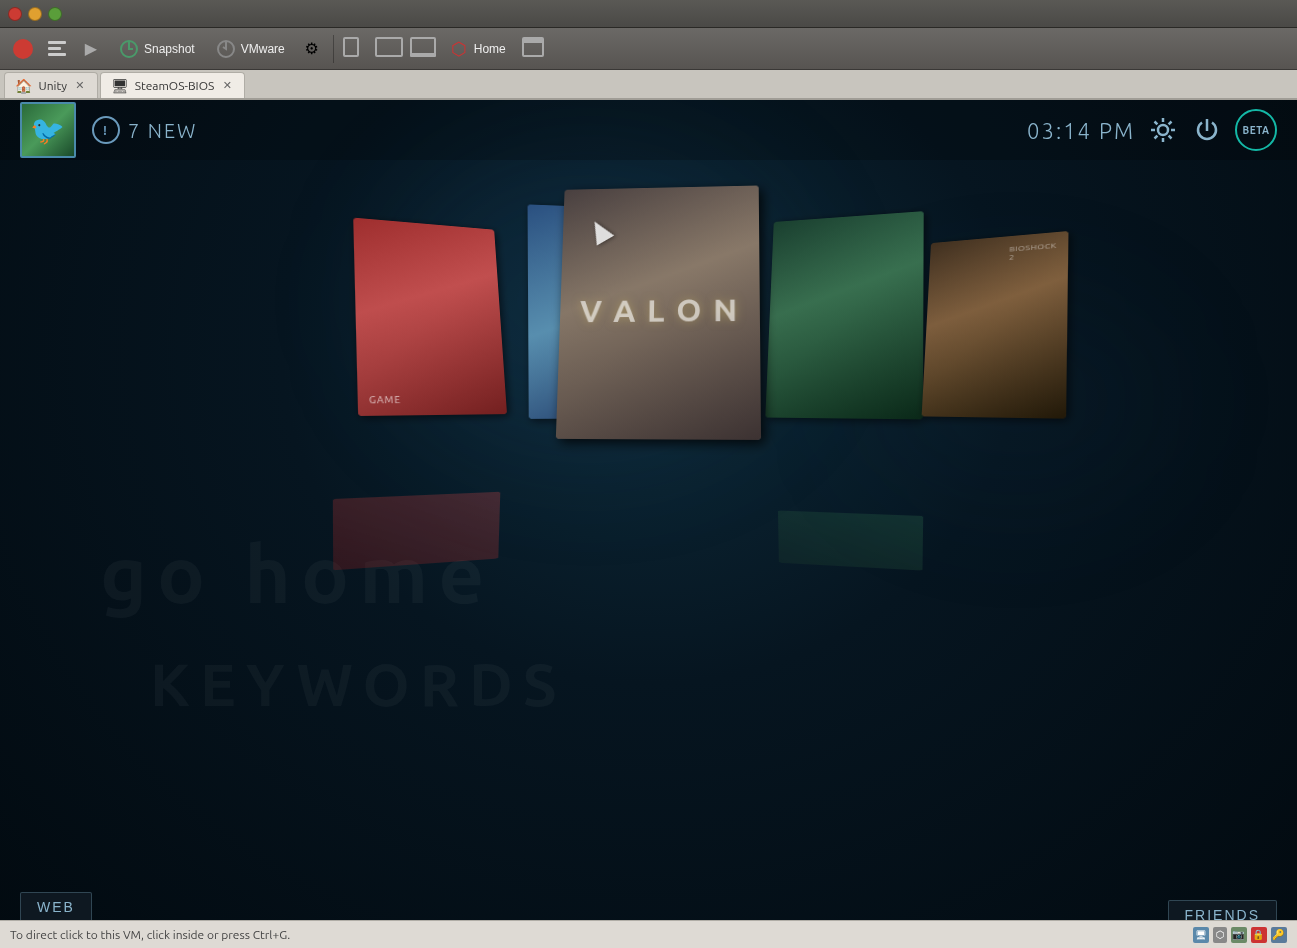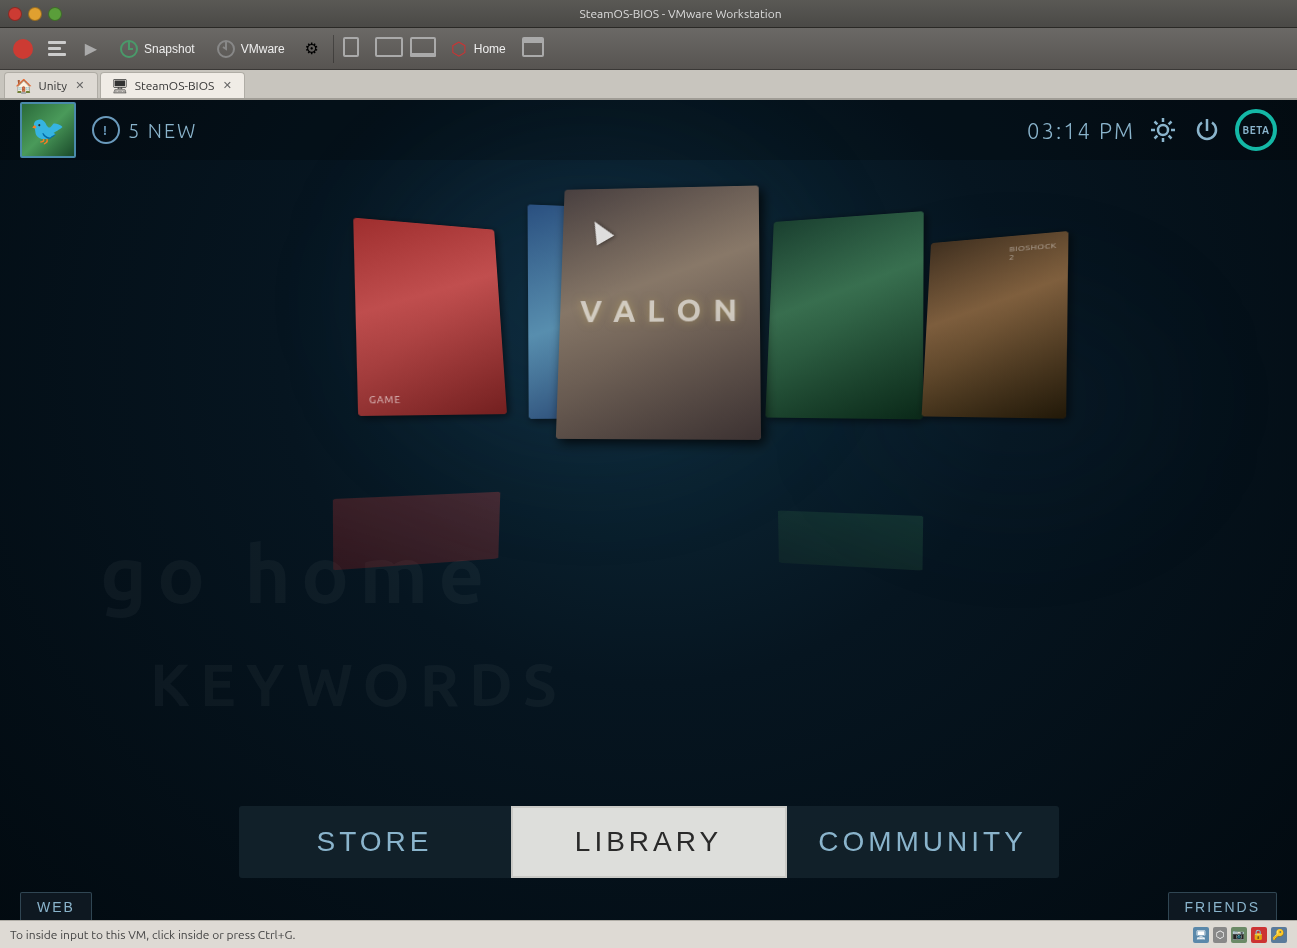--- a/index.html
+++ b/index.html
@@ -287,21 +287,21 @@
     .steam-icon-btn {
       width: 32px; height: 32px;
       display: flex;
       align-items: center;
       justify-content: center;
       color: #8ab4cc;
       font-size: 22px;
       cursor: pointer;
     }
     .beta-badge {
-      border: 4px solid #14b8a6;
+      border: 2px solid #14b8a6;
       border-radius: 50%;
       width: 42px; height: 42px;
       display: flex;
       align-items: center;
       justify-content: center;
       color: #8ab4cc;
       font-size: 10px;
       font-weight: bold;
       letter-spacing: 0.5px;
     }
@@ -354,21 +354,21 @@
     .nav-btn:last-child { border-radius: 0 3px 3px 0; }
 
     
     .steam-bottom-left {
       position: absolute;
       bottom: 16px;
       left: 20px;
     }
     .steam-bottom-right {
       position: absolute;
-      bottom: 16px;
+      bottom: 8px;
       right: 20px;
     }
     .steam-small-btn {
       background: rgba(20, 30, 40, 0.7);
       border: 1px solid rgba(100, 140, 160, 0.4);
       color: #8ab4cc;
       padding: 6px 16px;
       font-size: 14px;
       letter-spacing: 2px;
       cursor: pointer;
@@ -426,21 +426,20 @@
   </style>
 </head>
 <body>
 
 <div id="titlebar">
   <div class="window-controls">
     <div class="win-btn close"></div>
     <div class="win-btn minimize"></div>
     <div class="win-btn maximize"></div>
   </div>
-  <span class="title-text">SteamOS-BIOS - VMware Workstation</span>
 </div>
 
 <div id="toolbar">
 
   <button class="tb-btn-icon-only">
     <span style="width:20px;height:20px;background:#cc3b33;border-radius:50%;display:block;"></span>
   </button>
   <button class="tb-btn-icon-only">
     <span style="display:flex;flex-direction:column;gap:3px;width:18px;">
       <span style="height:3px;background:#ccc;border-radius:1px;display:block;"></span>
@@ -566,21 +565,21 @@
   </div>
 
   <div class="steam-header">
     <div class="steam-avatar">
       <span style="font-size:28px;">🐦</span>
     </div>
     <div class="steam-notification">
       <div class="notification-icon">
         <span style="font-size:12px;font-weight:bold;">!</span>
       </div>
-      <span>5 NEW</span>
+      <span>7 NEW</span>
     </div>
     <div class="steam-right">
       <span class="steam-time">03:14  PM</span>
       <div class="steam-icon-btn">
         <svg width="26" height="26" viewBox="0 0 26 26">
           <circle cx="13" cy="13" r="5" fill="none" stroke="#8ab4cc" stroke-width="2.5"></circle>
           <g stroke="#8ab4cc" stroke-width="2.5">
             <line x1="13" y1="1" x2="13" y2="5"></line>
             <line x1="13" y1="21" x2="13" y2="25"></line>
             <line x1="1" y1="13" x2="5" y2="13"></line>
@@ -599,43 +598,32 @@
         </svg>
       </div>
       <div class="beta-badge">
         <span>BETA</span>
       </div>
     </div>
   </div>
 
   <div class="cursor"></div>
 
-  <div class="steam-nav">
-    <button class="nav-btn">
-      <span>STORE</span>
-    </button>
-    <button class="nav-btn active">
-      <span>LIBRARY</span>
-    </button>
-    <button class="nav-btn">
-      <span>COMMUNITY</span>
-    </button>
-  </div>
 
   <div class="steam-bottom-left">
     <button class="steam-small-btn">WEB</button>
   </div>
 
   <div class="steam-bottom-right">
     <button class="steam-small-btn">FRIENDS</button>
   </div>
 </div>
 
 <div id="statusbar">
-  <span>To inside input to this VM, click inside or press Ctrl+G.</span>
+  <span>To direct click to this VM, click inside or press Ctrl+G.</span>
   <div class="statusbar-right">
     <div class="status-icon" style="background:#5a88aa;font-size:9px;">🖥</div>
     <div class="status-icon" style="background:#888;width:14px;">⬡</div>
     <div class="status-icon" style="background:#6a8a66;">📷</div>
     <div class="status-icon" style="background:#cc3333;">🔒</div>
     <div class="status-icon" style="background:#5a7a9a;">🔑</div>
   </div>
 </div>
 
 </body></html>

